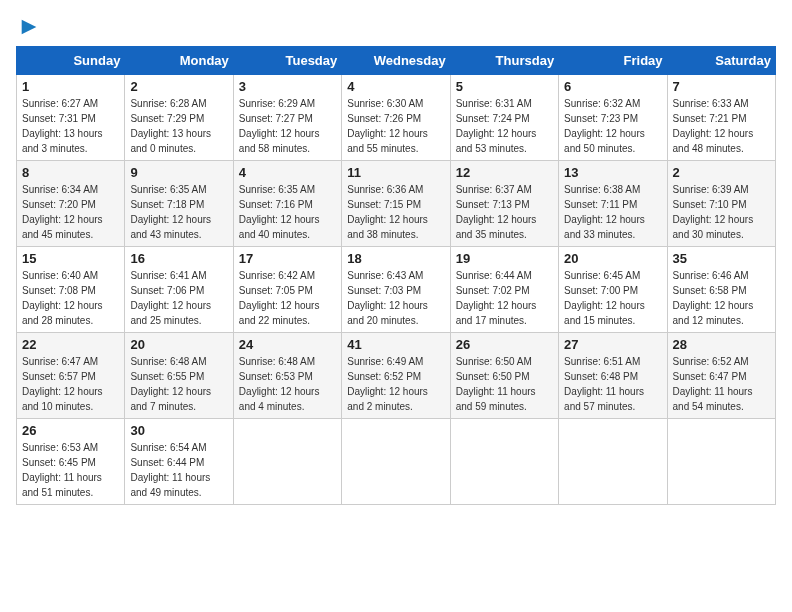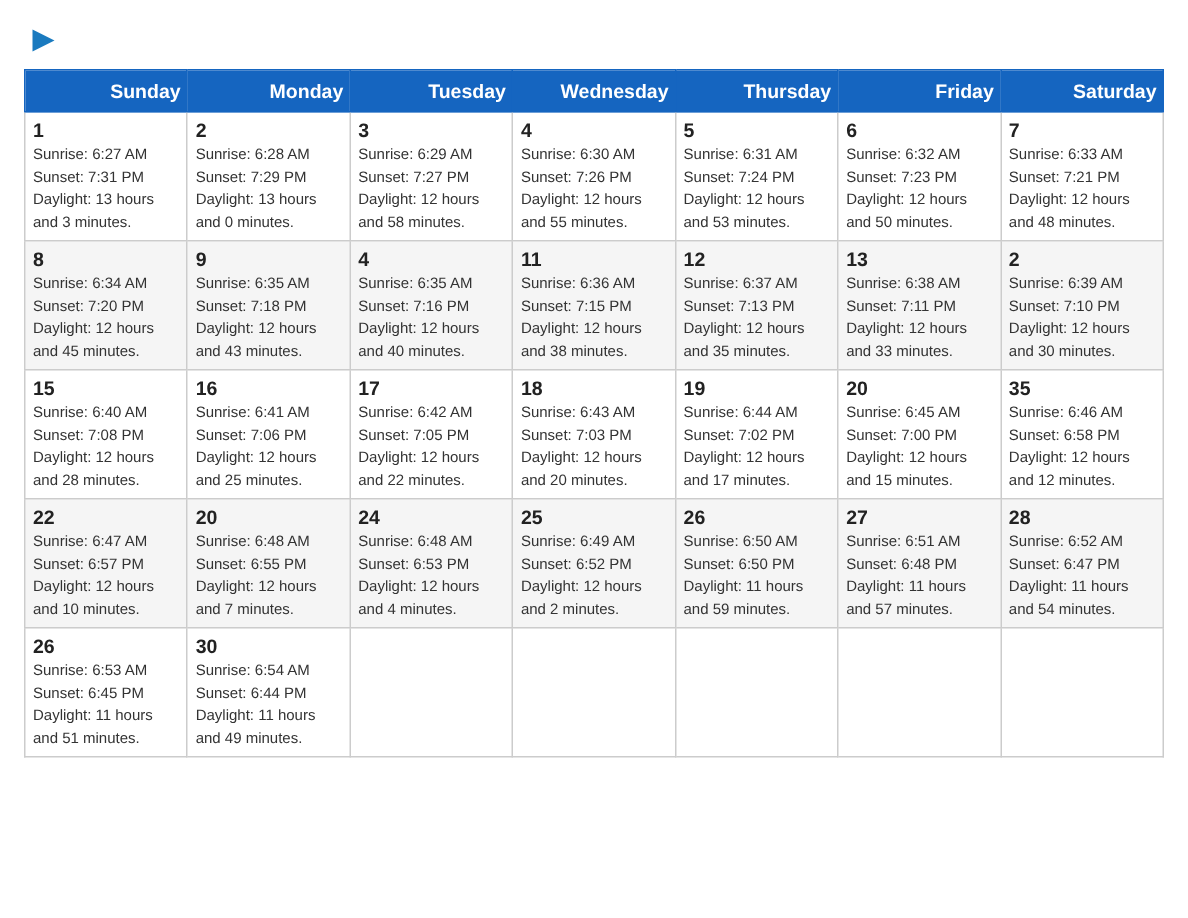--- a/index.html
+++ b/index.html
@@ -217,21 +217,21 @@
       </td>
         <td>
         <span class="day-num">20</span>
         <span class="day-detail">Sunrise: 6:48 AM<br>Sunset: 6:55 PM<br>Daylight: 12 hours and 7 minutes.</span>
       </td>
         <td>
         <span class="day-num">24</span>
         <span class="day-detail">Sunrise: 6:48 AM<br>Sunset: 6:53 PM<br>Daylight: 12 hours and 4 minutes.</span>
       </td>
         <td>
-        <span class="day-num">25</span>
+        <span class="day-num">41</span>
         <span class="day-detail">Sunrise: 6:49 AM<br>Sunset: 6:52 PM<br>Daylight: 12 hours and 2 minutes.</span>
       </td>
         <td>
         <span class="day-num">26</span>
         <span class="day-detail">Sunrise: 6:50 AM<br>Sunset: 6:50 PM<br>Daylight: 11 hours and 59 minutes.</span>
       </td>
         <td>
         <span class="day-num">27</span>
         <span class="day-detail">Sunrise: 6:51 AM<br>Sunset: 6:48 PM<br>Daylight: 11 hours and 57 minutes.</span>
       </td>

